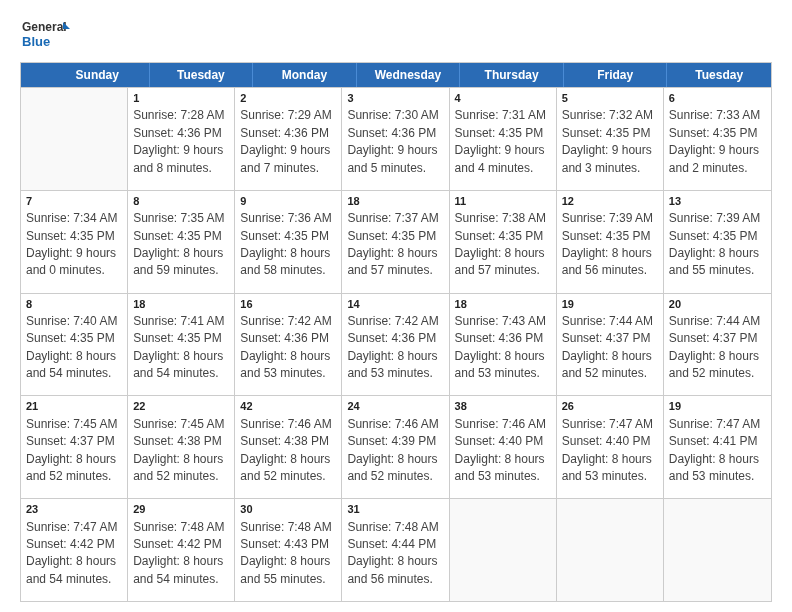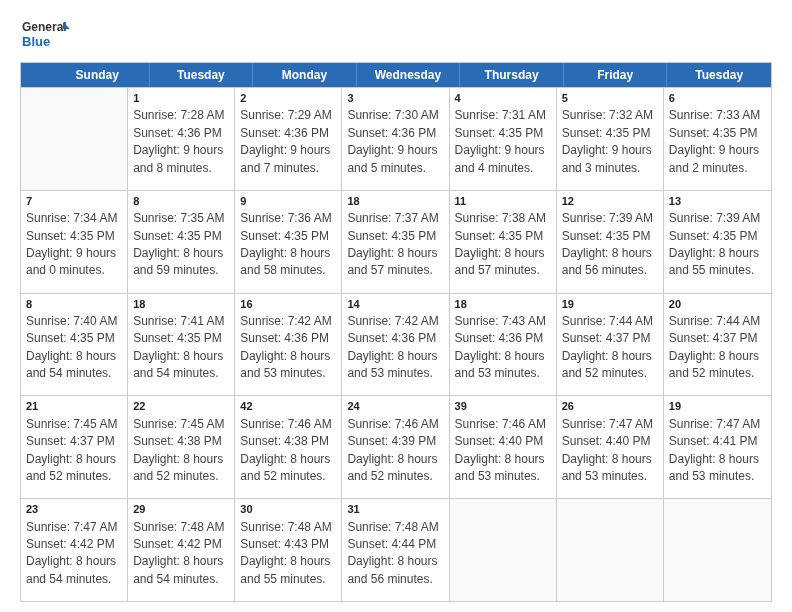--- a/index.html
+++ b/index.html
@@ -275,21 +275,21 @@
           Sunrise: 7:46 AM<br>Sunset: 4:38 PM<br>Daylight: 8 hours and 52 minutes.
         </div>
       </div>
           <div class="cal-cell">
         <div class="day-num">24</div>
         <div class="cell-info">
           Sunrise: 7:46 AM<br>Sunset: 4:39 PM<br>Daylight: 8 hours and 52 minutes.
         </div>
       </div>
           <div class="cal-cell">
-        <div class="day-num">39</div>
+        <div class="day-num">38</div>
         <div class="cell-info">
           Sunrise: 7:46 AM<br>Sunset: 4:40 PM<br>Daylight: 8 hours and 53 minutes.
         </div>
       </div>
           <div class="cal-cell">
         <div class="day-num">26</div>
         <div class="cell-info">
           Sunrise: 7:47 AM<br>Sunset: 4:40 PM<br>Daylight: 8 hours and 53 minutes.
         </div>
       </div>

